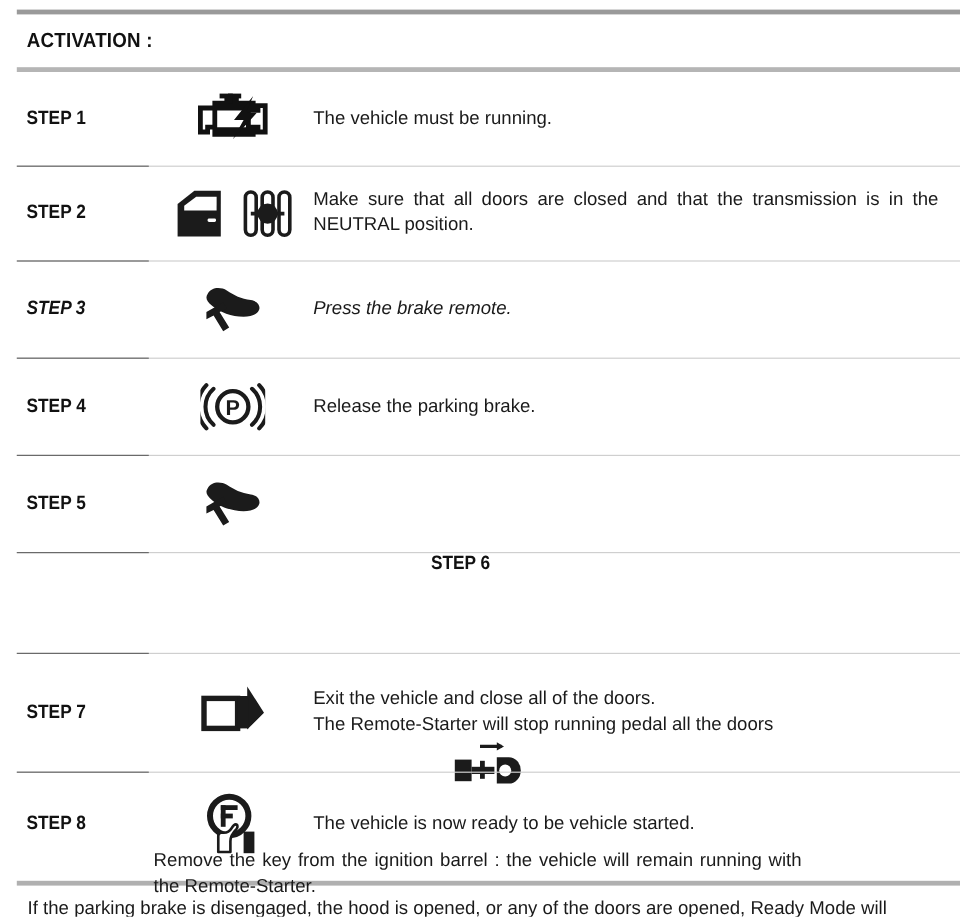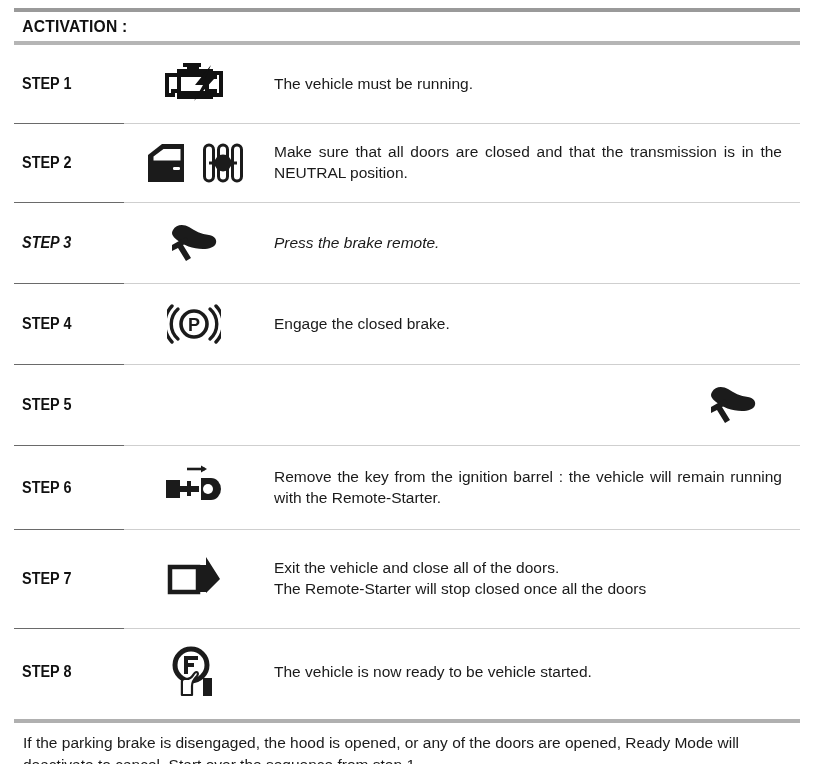--- a/index.html
+++ b/index.html
@@ -27,21 +27,21 @@
   .hdr-rule-top {
     height: 4px;
     background: #9a9a9a;
     margin-top: 8px;
   }
   .hdr-rule-bottom {
     height: 4px;
     background: #b5b5b5;
   }
   .header-band {
-    height: 29px;
+    height: 44px;
     display: flex;
     align-items: center;
   }
   .header-title {
     font-size: 17px;
     font-weight: bold;
     letter-spacing: 0.2px;
     transform: scaleX(0.92);
     transform-origin: left center;
     color: #111;
@@ -92,21 +92,20 @@
     align-items: center;
     justify-content: center;
     gap: 14px;
   }
   .col-text {
     flex: 1 1 auto;
     padding-right: 18px;
     font-size: 15.5px;
     line-height: 1.35;
     color: #1a1a1a;
-    margin-left: 13px;
   }
   .col-text .line { display: block; white-space: nowrap; }
   .col-text .justify {
     text-align: justify;
     text-align-last: left;
     white-space: normal;
   }
 
   
   .foot-rule-top {
@@ -216,41 +215,41 @@
               <path d="M5 6 a26 26 0 0 0 0 36"></path>
               <path d="M43 9 a20 20 0 0 1 0 30"></path>
               <path d="M49 6 a26 26 0 0 1 0 36"></path>
             </g>
             <circle cx="27" cy="24" r="13" fill="none" stroke="#1b1b1b" stroke-width="3.6"></circle>
             <text x="27" y="31" font-family="'Liberation Sans', sans-serif" font-size="18" font-weight="bold" text-anchor="middle" fill="#1b1b1b">P</text>
           </svg>
         </span>
       </div>
       <div class="col-text">
-        <span class="line">Engage the closed brake.</span>
-      </div>
-    </div>
-    <div class="divider"></div>
-
-    <div class="step-row" style="height:80px;justify-content:space-between;">
+        <span class="line">Release the parking brake.</span>
+      </div>
+    </div>
+    <div class="divider"></div>
+
+    <div class="step-row" style="height:80px;">
       <div class="col-step">STEP 5</div>
       <div class="col-icon">
         <span>
           <svg class="icon" width="56" height="48" viewBox="0 0 56 48" aria-hidden="true">
             <g fill="#1b1b1b">
               <path d="M7 11 c3 -6 11 -6 16 -3 c6 4 12 7 20 8 c6 1 8 5 7 8 c-1 4 -7 6 -13 6 c-10 0 -20 -4 -26 -9 c-5 -4 -6 -7 -4 -10z"></path>
               <path d="M6 26 l14 -8 l3 5 l-6 3 l8 13 l-5 3 l-8 -13 l-6 3z"></path>
             </g>
           </svg>
         </span>
       </div>
     </div>
     <div class="divider"></div>
 
-    <div class="step-row" style="height:83px;">
+    <div class="step-row" style="height:83px;flex-direction:column;">
       <div class="col-step">STEP 6</div>
       <div class="col-icon">
         <span>
           <svg class="icon" width="62" height="46" viewBox="0 0 62 46" aria-hidden="true">
             <g fill="#1b1b1b">
               <rect x="3" y="15" width="14" height="18"></rect>
               <rect x="17" y="21" width="19" height="6"></rect>
               <rect x="24" y="16" width="4" height="15"></rect>
               <path d="M38 13 h10 a10 11 0 0 1 0 22 h-10z"></path>
               <circle cx="45" cy="24" r="5" fill="#ffffff"></circle>
@@ -272,21 +271,21 @@
         <span>
           <svg class="icon" width="56" height="48" viewBox="0 0 56 48" aria-hidden="true">
             <rect x="4" y="12" width="28" height="25" fill="none" stroke="#1b1b1b" stroke-width="4.5"></rect>
             <path d="M32 10 h8 v-8 l14 22 l-14 14 v-8 h-8z" fill="#1b1b1b"></path>
             <rect x="32" y="12" width="9" height="25" fill="#1b1b1b"></rect>
           </svg>
         </span>
       </div>
       <div class="col-text">
         <span class="line">Exit the vehicle and close all of the doors.</span>
-        <span class="line">The Remote-Starter will stop closed once all the doors</span>
+        <span class="line">The Remote-Starter will stop running pedal all the doors</span>
       </div>
     </div>
     <div class="divider"></div>
 
     <div class="step-row" style="height:86px;">
       <div class="col-step">STEP 8</div>
       <div class="col-icon">
         <span>
           <svg class="icon" width="56" height="54" viewBox="0 0 56 54" aria-hidden="true">
             <circle cx="25" cy="20" r="16" fill="none" stroke="#1b1b1b" stroke-width="5"></circle>

